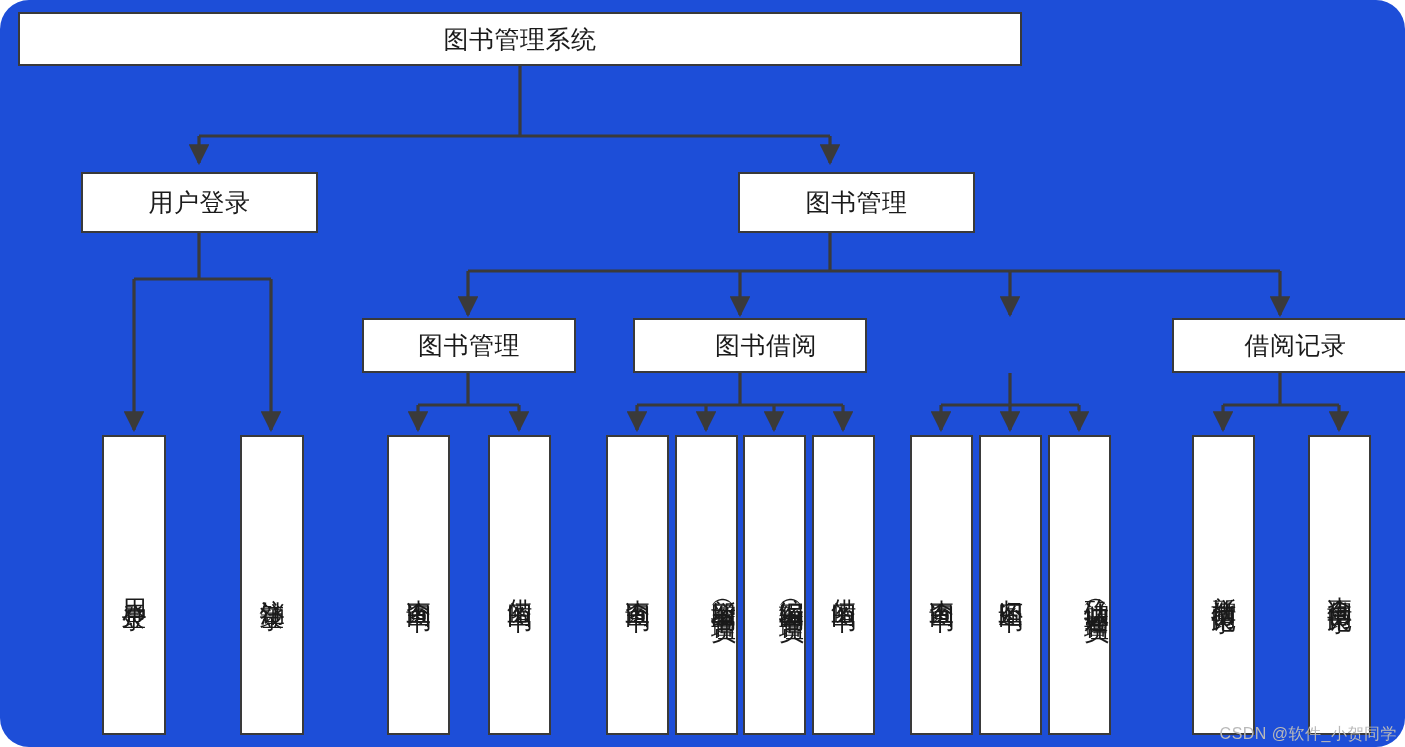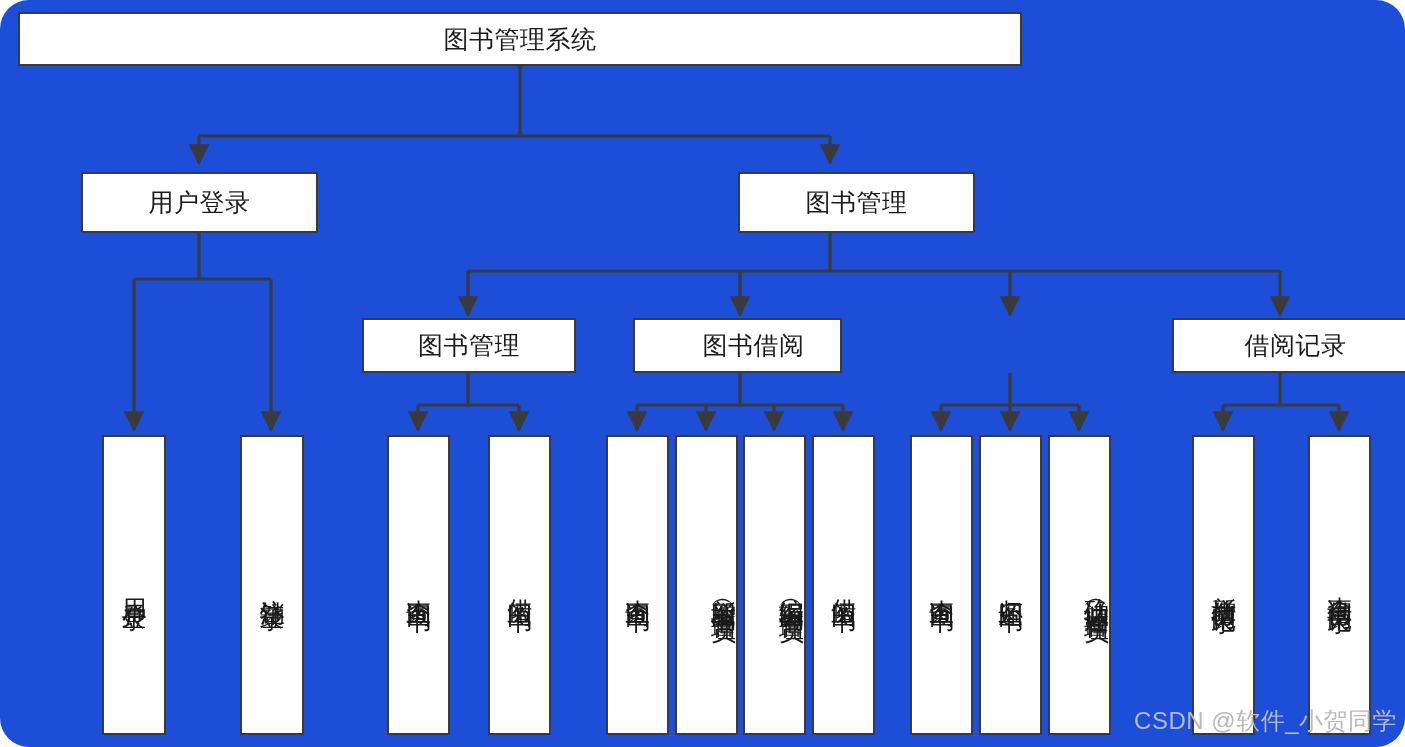--- a/index.html
+++ b/index.html
@@ -55,22 +55,22 @@
   }
   .vert-label {
     writing-mode: vertical-rl;
     text-orientation: upright;
     line-height: 1.02;
     white-space: nowrap;
   }
   #watermark {
     position: absolute;
     right: 8px;
-    bottom: 10px;
-    font-size: 24px;
+    bottom: 2px;
+    font-size: 16px;
     color: #b9b9b9;
     white-space: nowrap;
     letter-spacing: 0.5px;
   }
 </style>
 </head>
 <body>
 
 <div id="canvas">
 
@@ -132,21 +132,21 @@
   <div class="node horiz" style="left:81px; top:172px; width:237px; height:61px;">
     <span>用户登录</span>
   </div>
   <div class="node horiz" style="left:700px; top:172px; width:237px; height:61px;margin-left:38px;">
     <span>图书管理</span>
   </div>
 
   <div class="node horiz" style="left:362px; top:318px; width:214px; height:55px;">
     <span>图书管理</span>
   </div>
-  <div class="node horiz" style="left:633px; top:318px; width:209px; height:55px;padding-left:32px;">
+  <div class="node horiz" style="left:633px; top:318px; width:234px; height:55px;padding-left:32px;">
     <span>图书借阅</span>
   </div>
   <div class="node horiz" style="left:1172px; top:318px; width:247px; height:55px;">
     <span>借阅记录</span>
   </div>
 
   <div class="node vert centered" style="left:102px; top:435px; width:64px; height:300px;">
     <span class="vert-label">用户登录</span>
   </div>
   <div class="node vert centered" style="left:240px; top:435px; width:64px; height:300px;">

